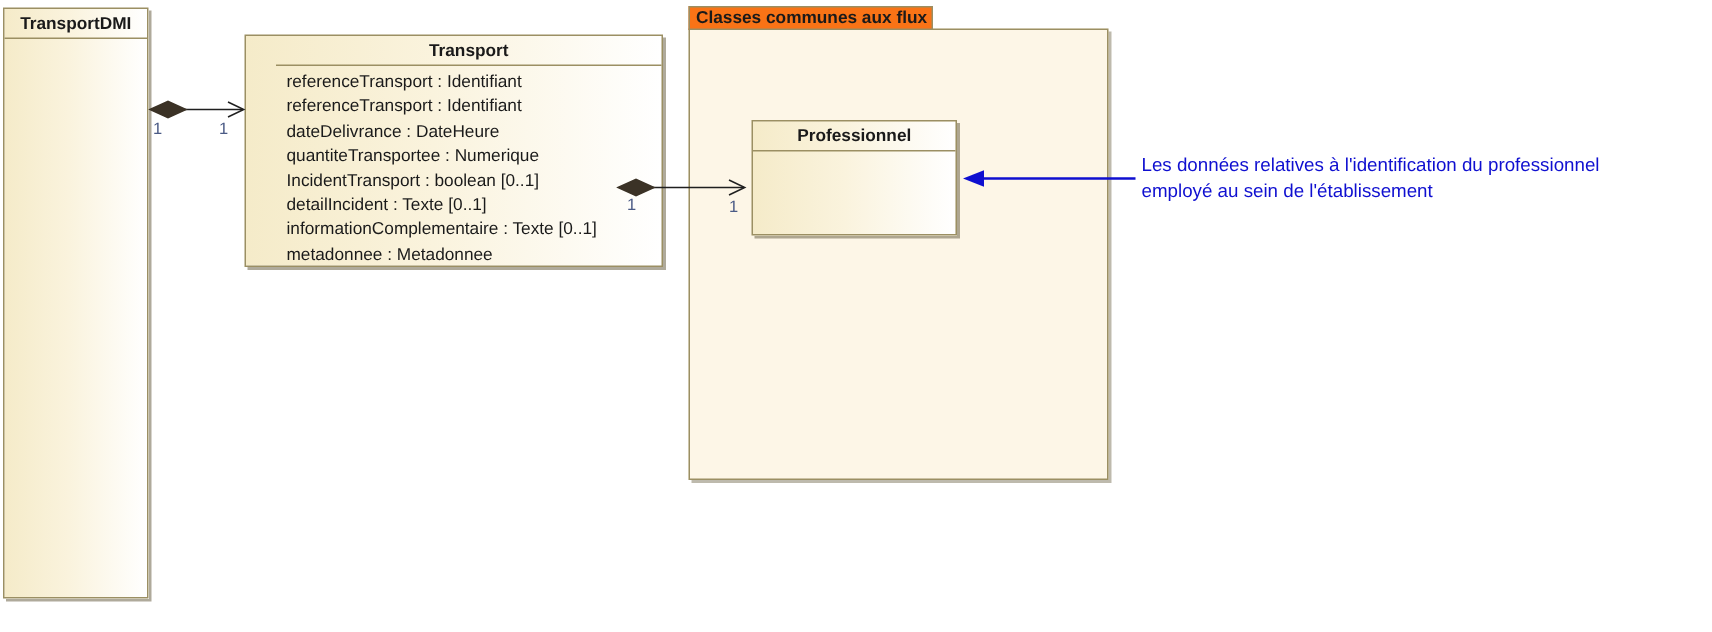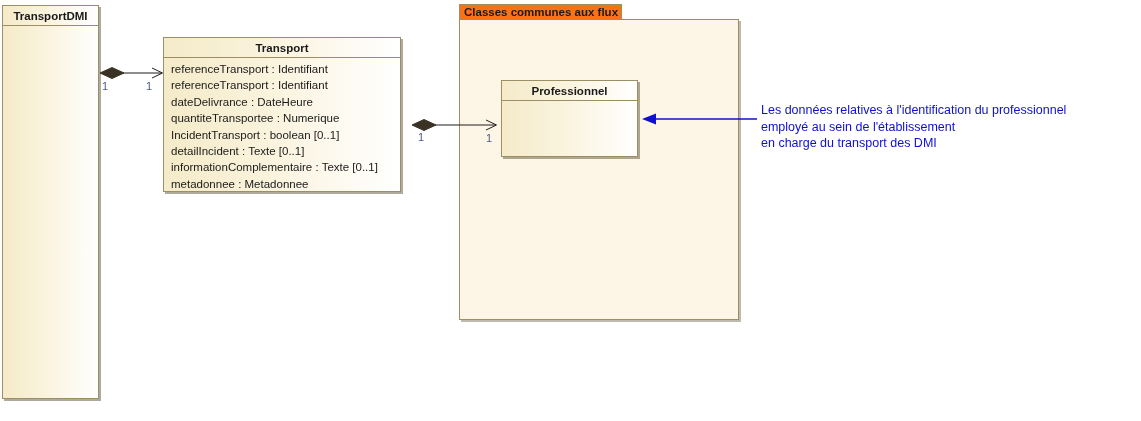--- a/index.html
+++ b/index.html
@@ -54,21 +54,21 @@
 
 <div class="canvas">
 
   <div class="pkg-tab" style="left:459px;top:4px;width:163px;height:16px;">Classes communes aux flux</div>
   <div class="pkg-body" style="left:459px;top:19px;width:280px;height:301px;"></div>
 
   <div class="uml-class" style="left:2px;top:5px;width:97px;height:394px;">
     <div class="uml-class-header">TransportDMI</div>
   </div>
 
-  <div class="uml-class" style="left:163px;top:37px;width:238px;height:155px;">
+  <div class="uml-class" style="left:163px;top:23px;width:279px;height:155px;padding-left:20px;">
     <div class="uml-class-header">Transport</div>
     <div class="uml-attributes">
       <div>referenceTransport : Identifiant</div>
       <div>referenceTransport : Identifiant</div>
       <div>dateDelivrance : DateHeure</div>
       <div>quantiteTransportee : Numerique</div>
       <div>IncidentTransport : boolean [0..1]</div>
       <div>detailIncident : Texte [0..1]</div>
       <div>informationComplementaire : Texte [0..1]</div>
       <div>metadonnee : Metadonnee</div>
@@ -100,16 +100,15 @@
   </svg>
 
   <span class="mult" style="left:102px;top:80px;">1</span>
   <span class="mult" style="left:146px;top:80px;">1</span>
   <span class="mult" style="left:418px;top:131px;">1</span>
   <span class="mult" style="left:486px;top:132px;">1</span>
 
   <div class="note-text">
     <div>Les données relatives à l'identification du professionnel</div>
     <div>employé au sein de l'établissement</div>
-    <div>en charge du transport des DMI</div>
   </div>
 
 </div>
 
 </body></html>

